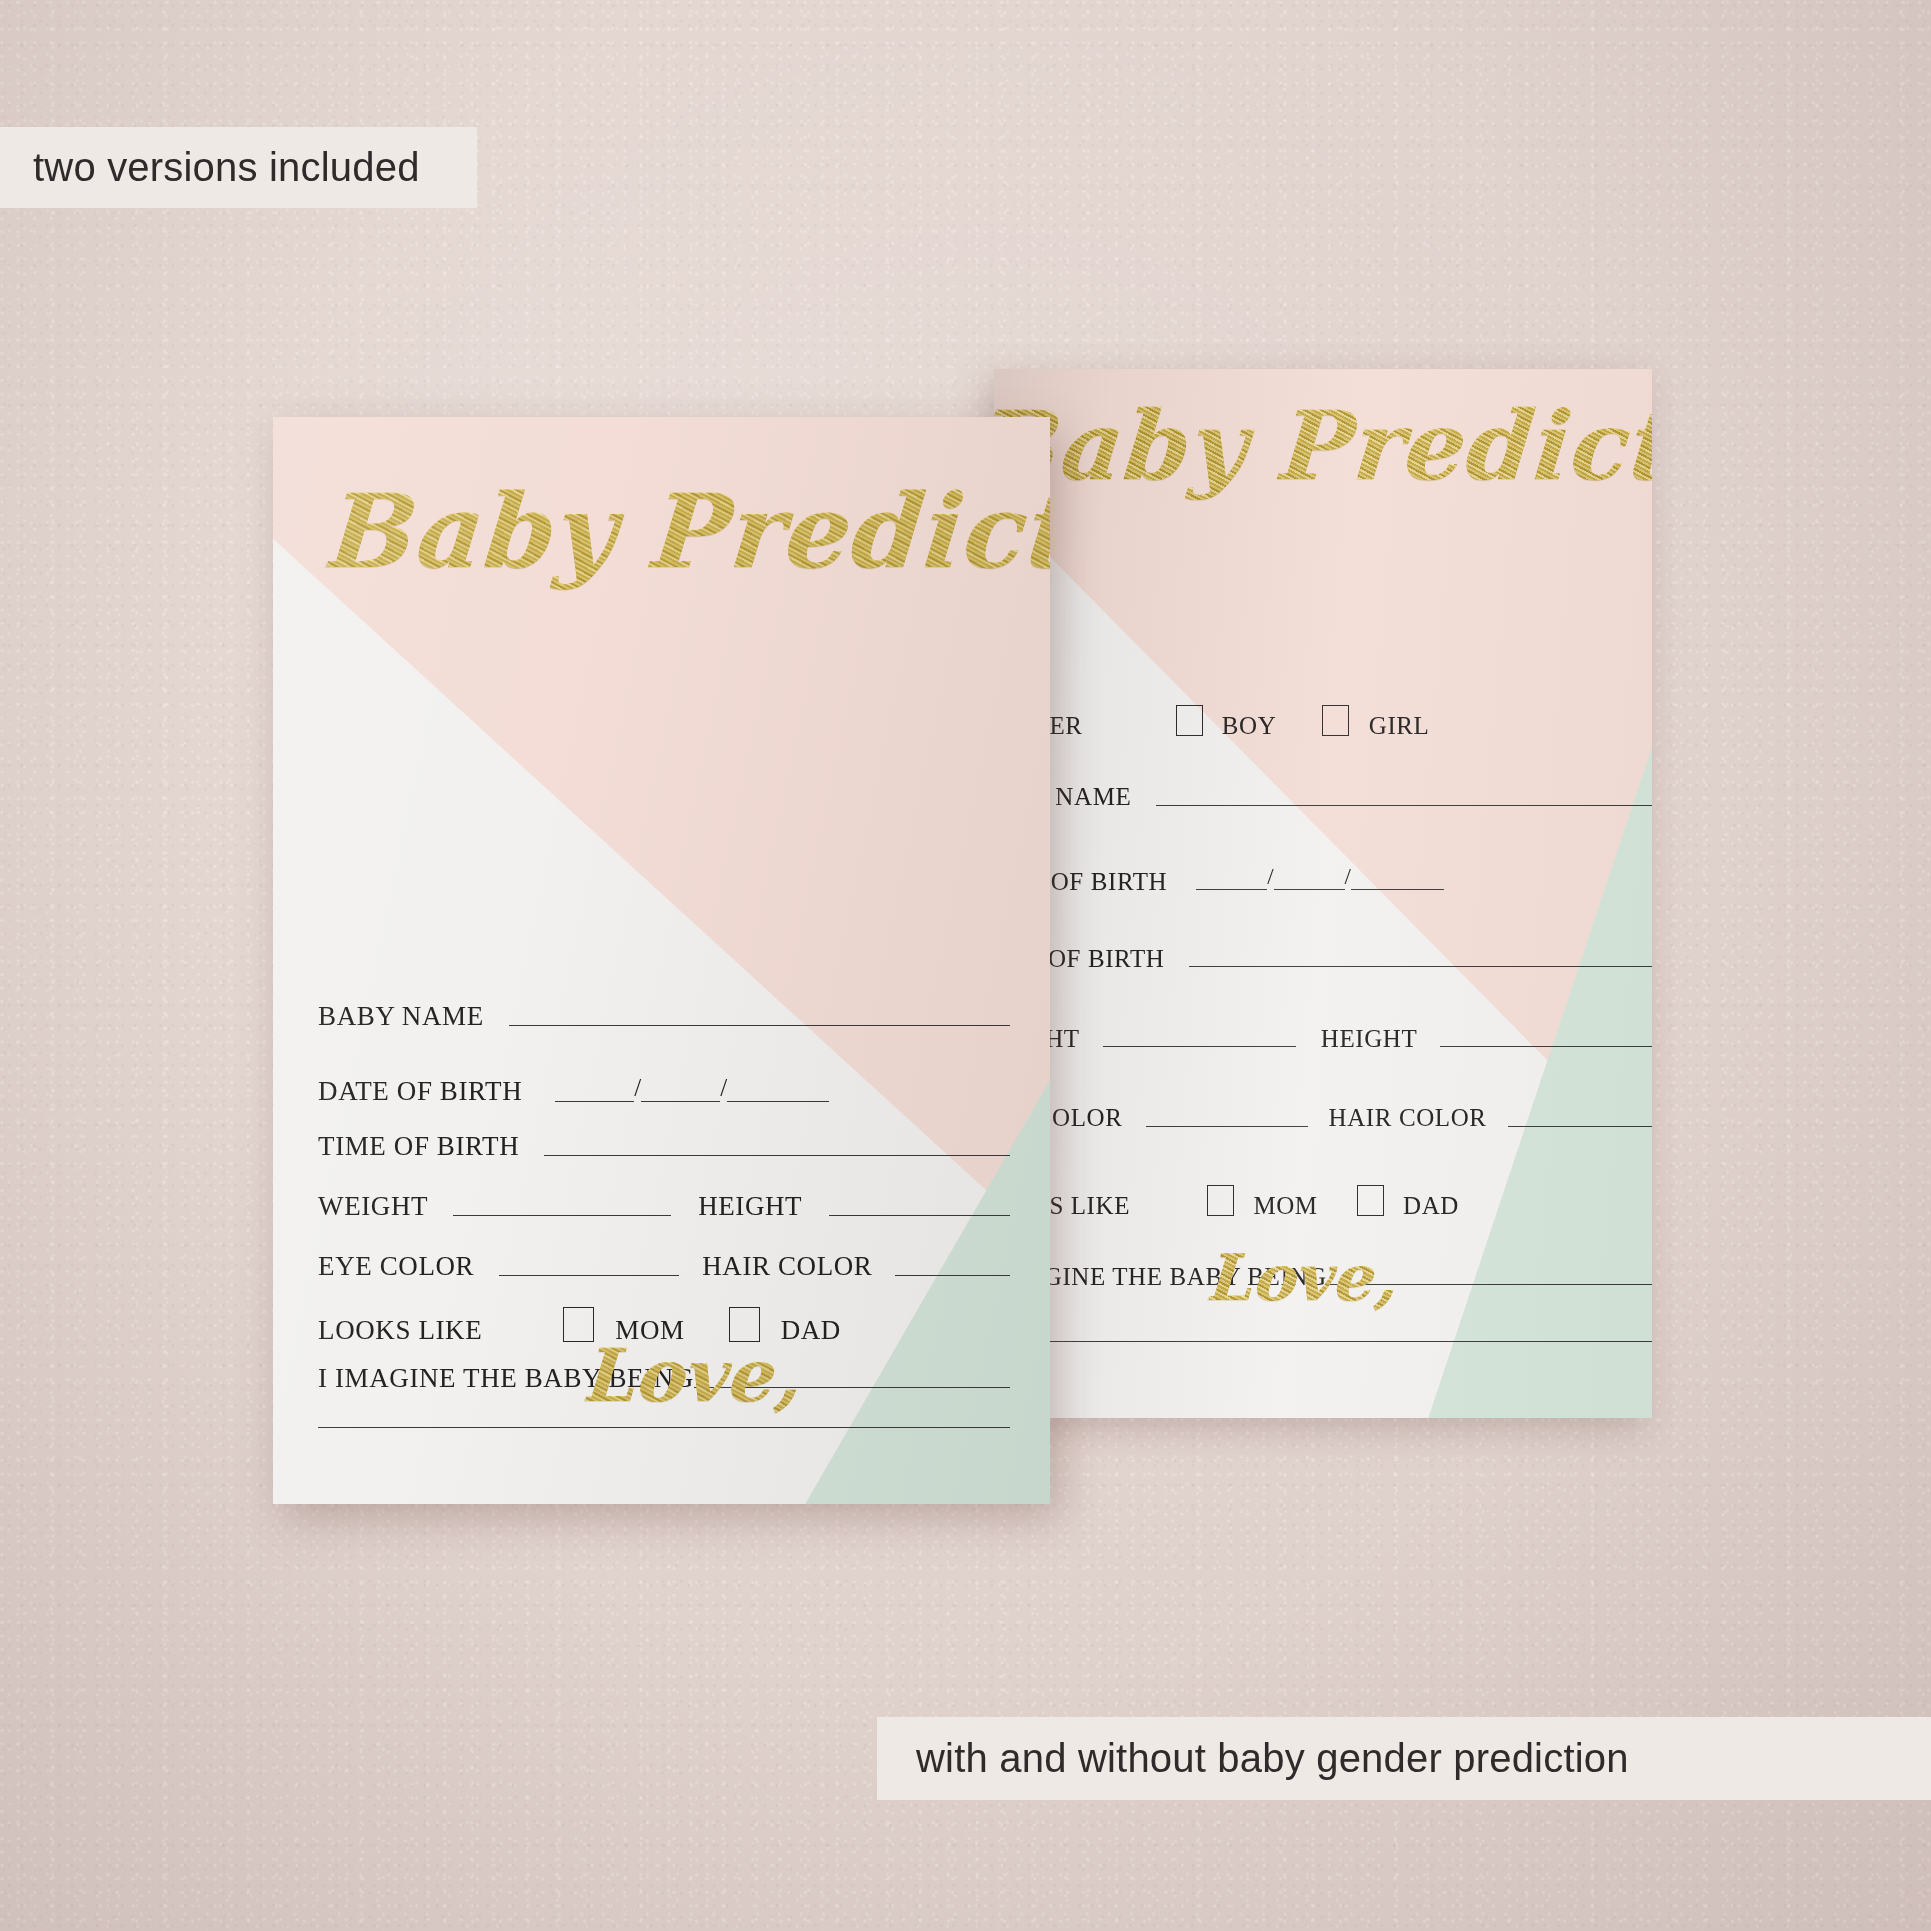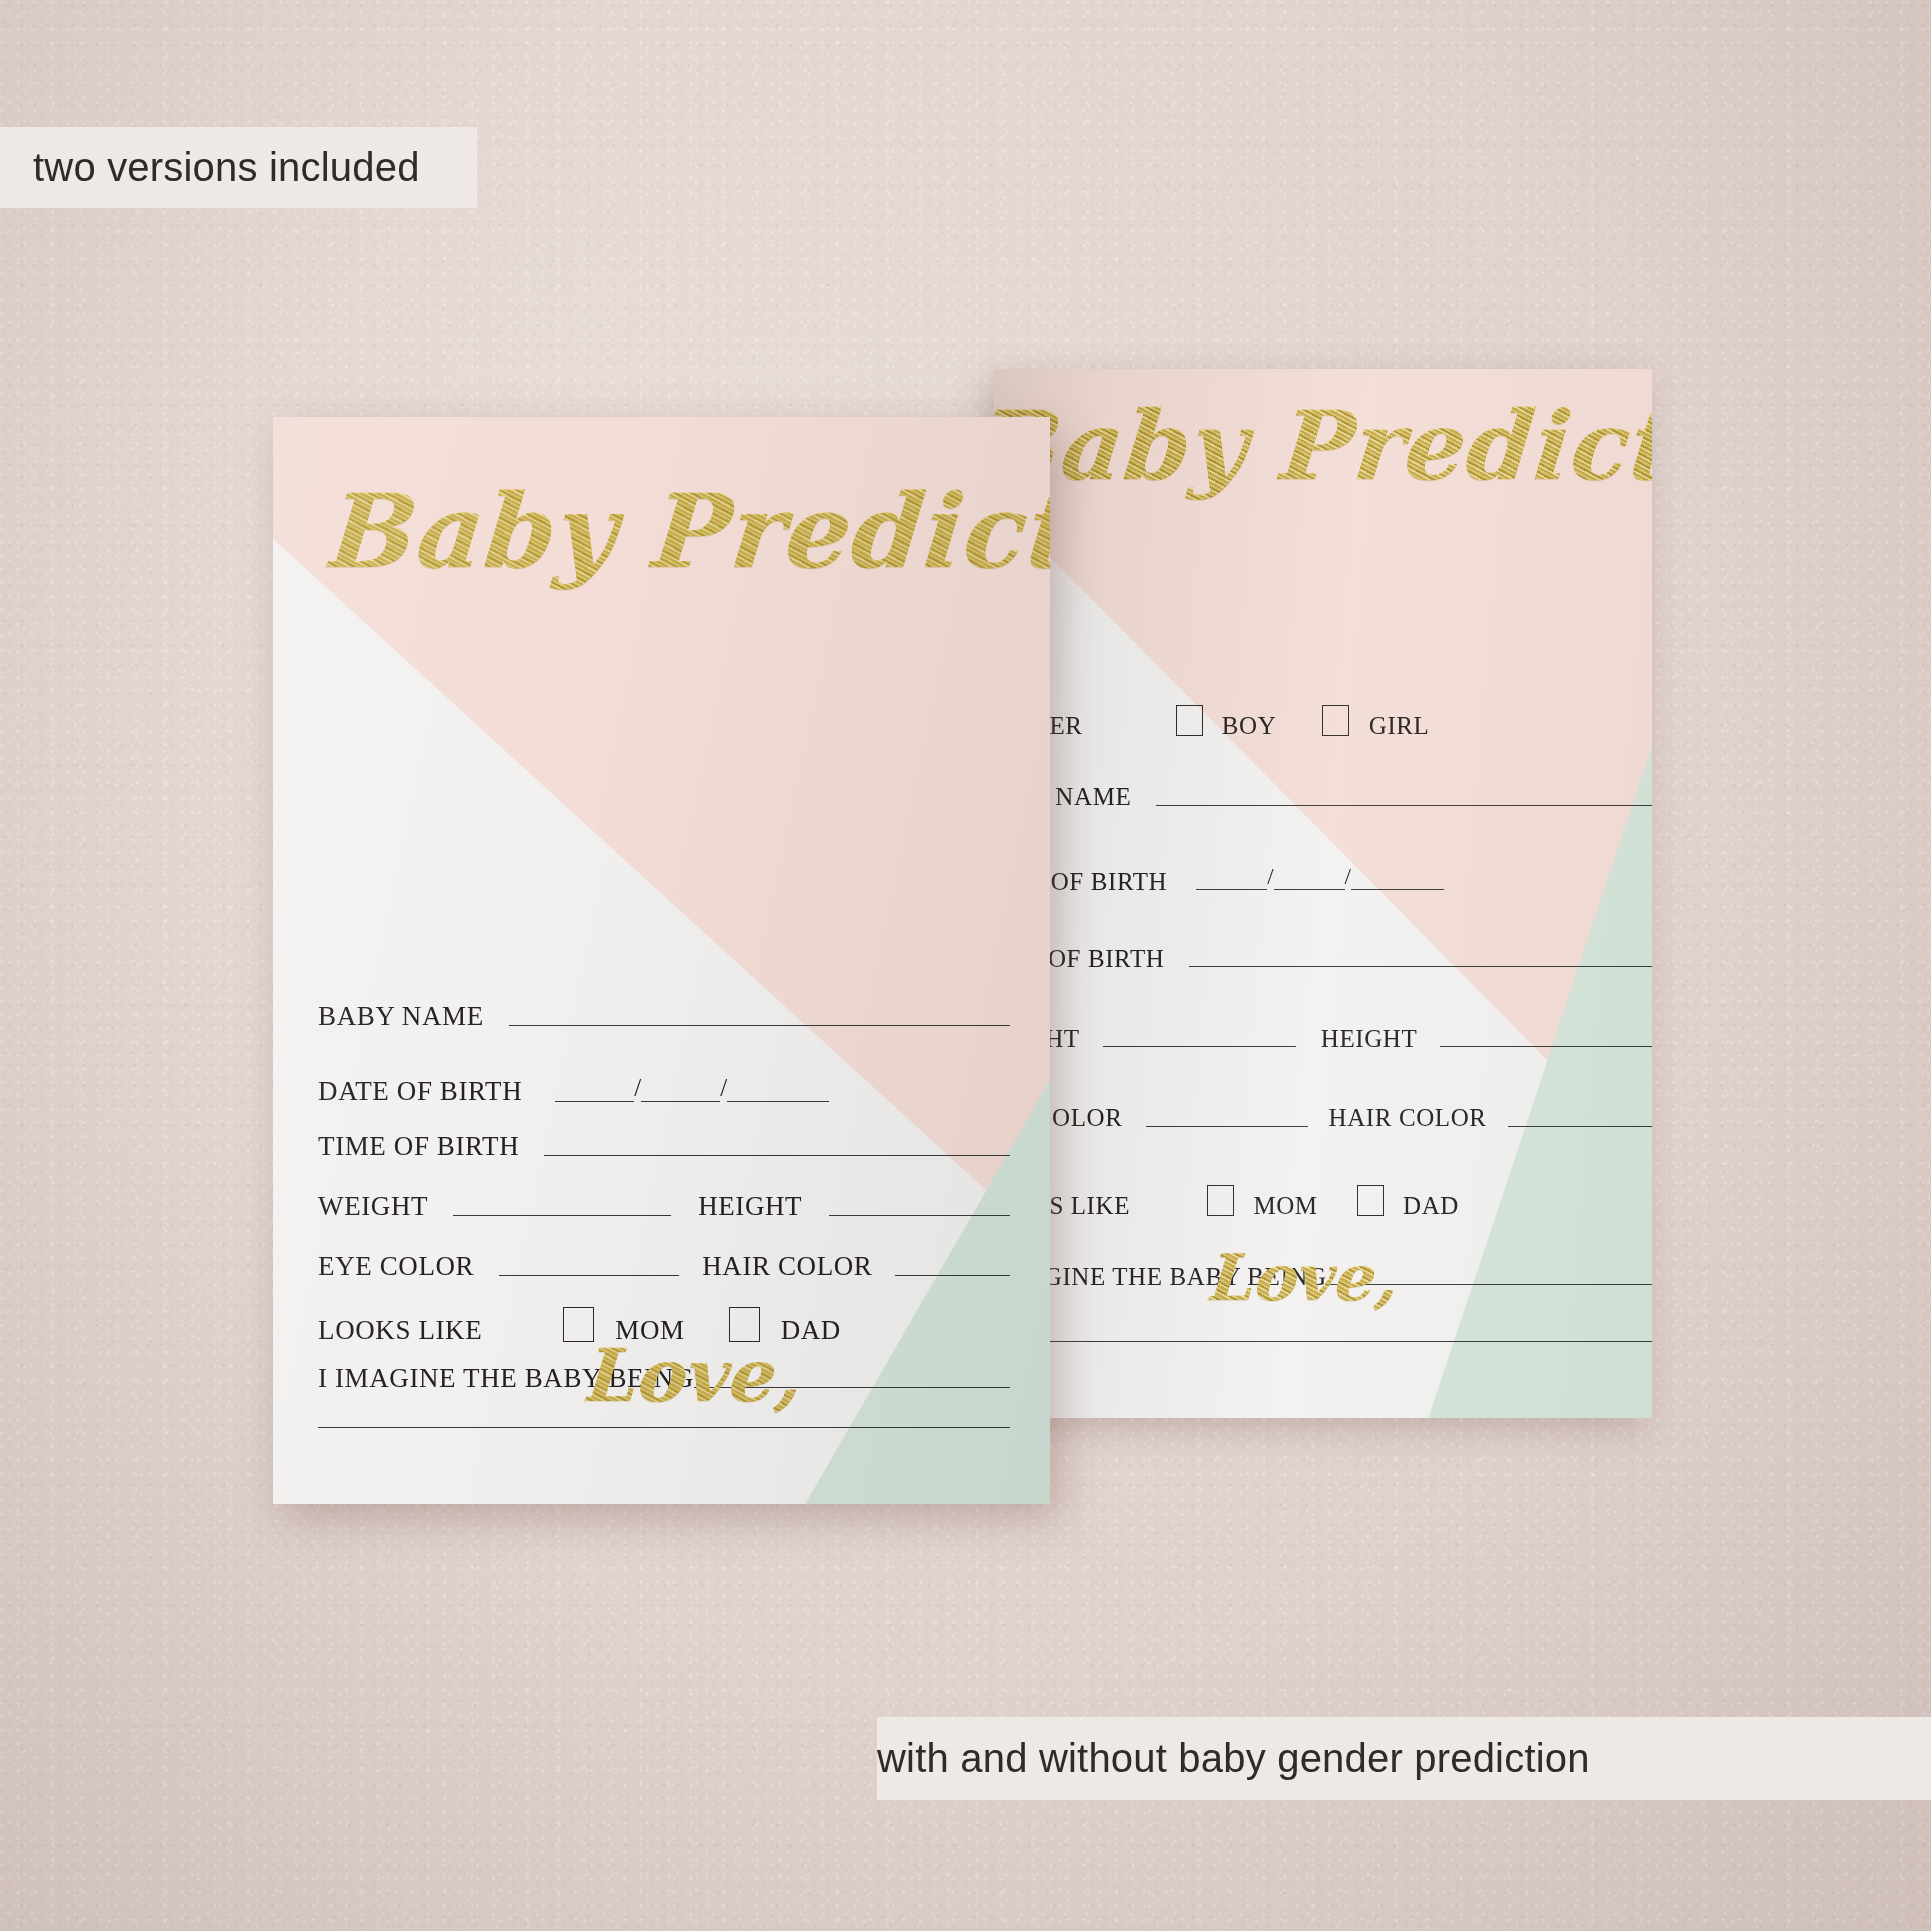--- a/index.html
+++ b/index.html
@@ -47,21 +47,21 @@
   }
   #banner-top{
     left:0;top:127px;height:81px;padding:0 0 0 33px;width:444px;
     font-size:40px;
   }
   #banner-bottom{
     right:0;top:1717px;height:83px;padding:0 31px 0 0;width:1023px;
     justify-content:flex-start;
     font-size:40px;
   }
-  #banner-bottom .btxt{}
+  #banner-bottom .btxt{margin-left:39px;}
 
   
   .card{
     position:absolute;
     overflow:hidden;
     background:#f3ddd6;
   }
   .card-inner{position:absolute;inset:0;}
 
   

